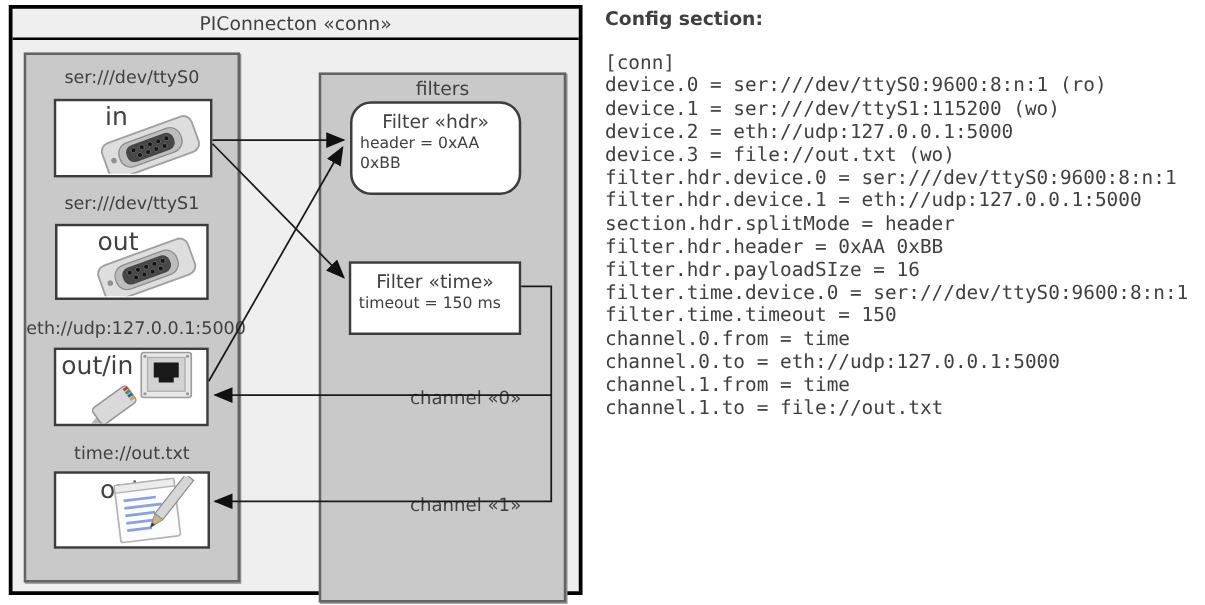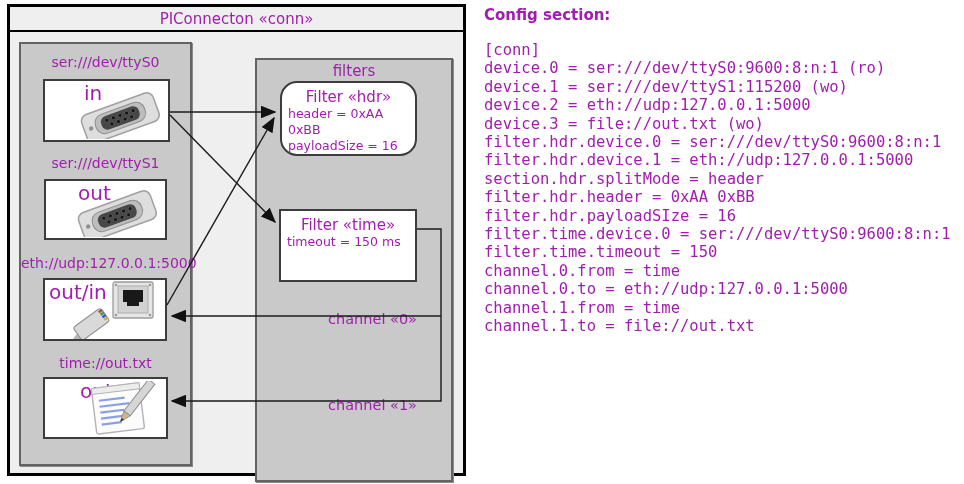--- a/index.html
+++ b/index.html
@@ -1,19 +1,19 @@
 <!DOCTYPE html>
 <html><head>
 <meta charset="utf-8">
 <style>
   * { margin:0; padding:0; box-sizing:border-box; }
   html,body { background:#fff; }
   .canvas {
     position:relative; width:964px; height:484px; background:#fff;
-    font-family:"DejaVu Sans", sans-serif; color:#a21caf; overflow:hidden;
+    font-family:"DejaVu Sans", sans-serif; color:#404040; overflow:hidden;
   }
   
   .diagram {
     position:absolute; left:7px; top:4px; width:459px; height:472px;
     background:#efefef; border:3px solid #000;
   }
   .title-band {
     position:absolute; left:0; top:0; right:0; height:25px;
     border-bottom:2px solid #000; text-align:center;
     font-size:15px; line-height:24px;
@@ -152,24 +152,23 @@
         </svg>
       </div>
     </div>
 
     <div class="panel filters-panel">
       <div class="panel-label">filters</div>
 
       <div class="filter-box" style="left:23px; top:21px; width:137px; height:75px;border-radius:17px;">
         <div class="filter-title">Filter «hdr»</div>
         <div class="filter-line">header = 0xAA 0xBB</div>
-        <div class="filter-line">payloadSize = 16</div>
-      </div>
-
-      <div class="filter-box" style="left:22px; top:149px; width:138px; height:73px;">
+      </div>
+
+      <div class="filter-box" style="left:22px; top:149px; width:138px; height:59px;">
         <div class="filter-title">Filter «time»</div>
         <div class="filter-line">timeout = 150 ms</div>
       </div>
 
       <div class="chan-label" style="left:50px; top:251px;">channel «0»</div>
       <div class="chan-label" style="left:50px; top:337px;">channel «1»</div>
     </div>
   </div>
 
   <svg class="wires" viewBox="0 0 964 484">

